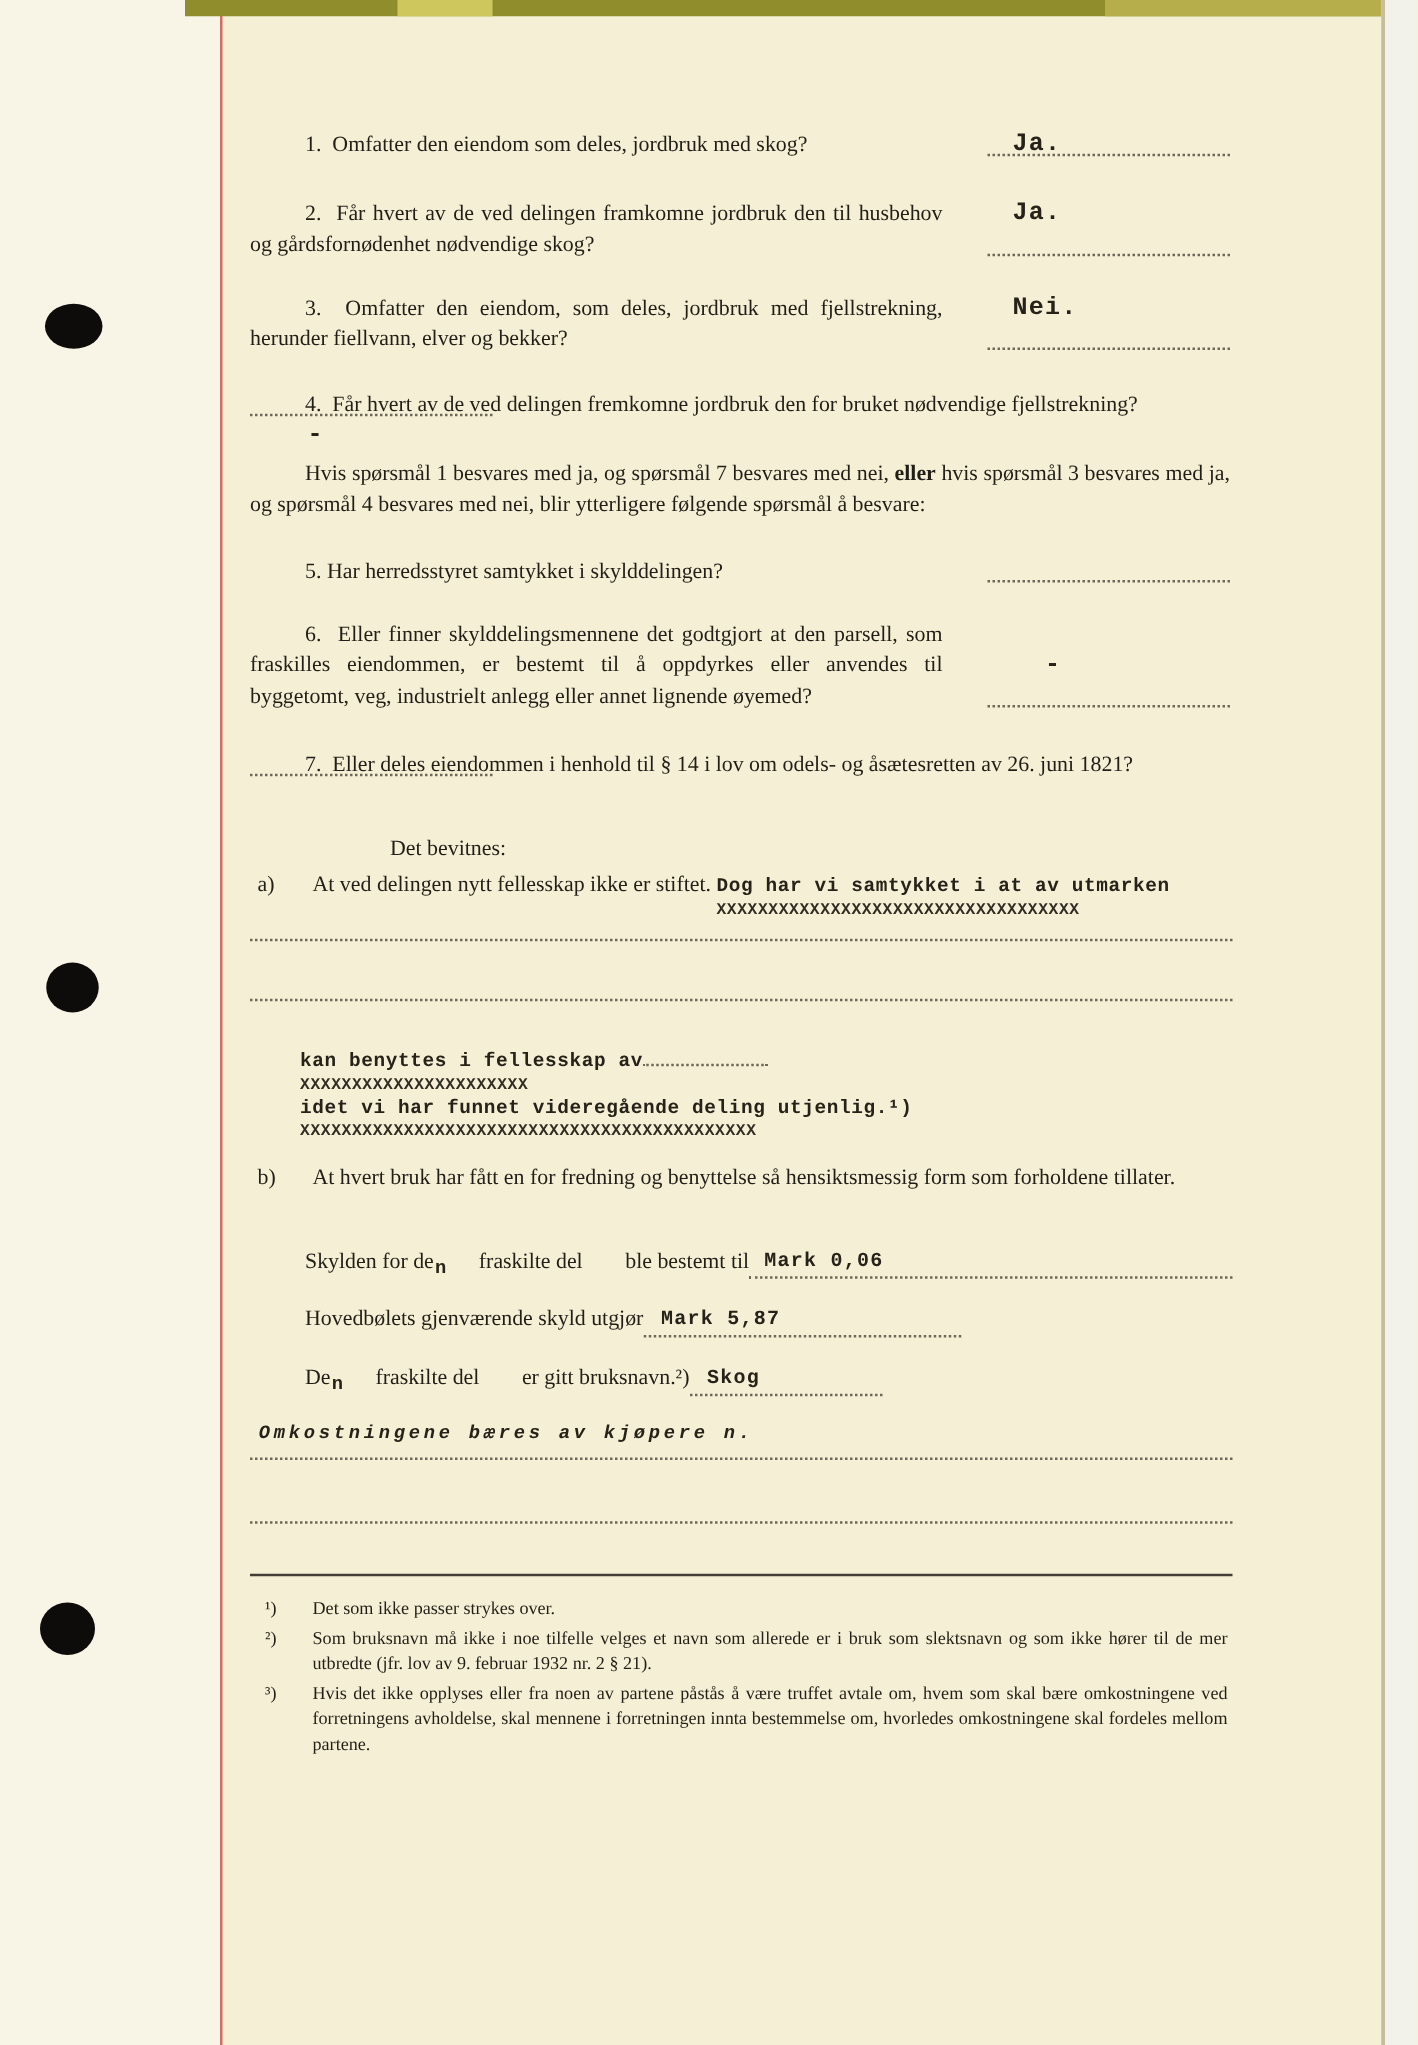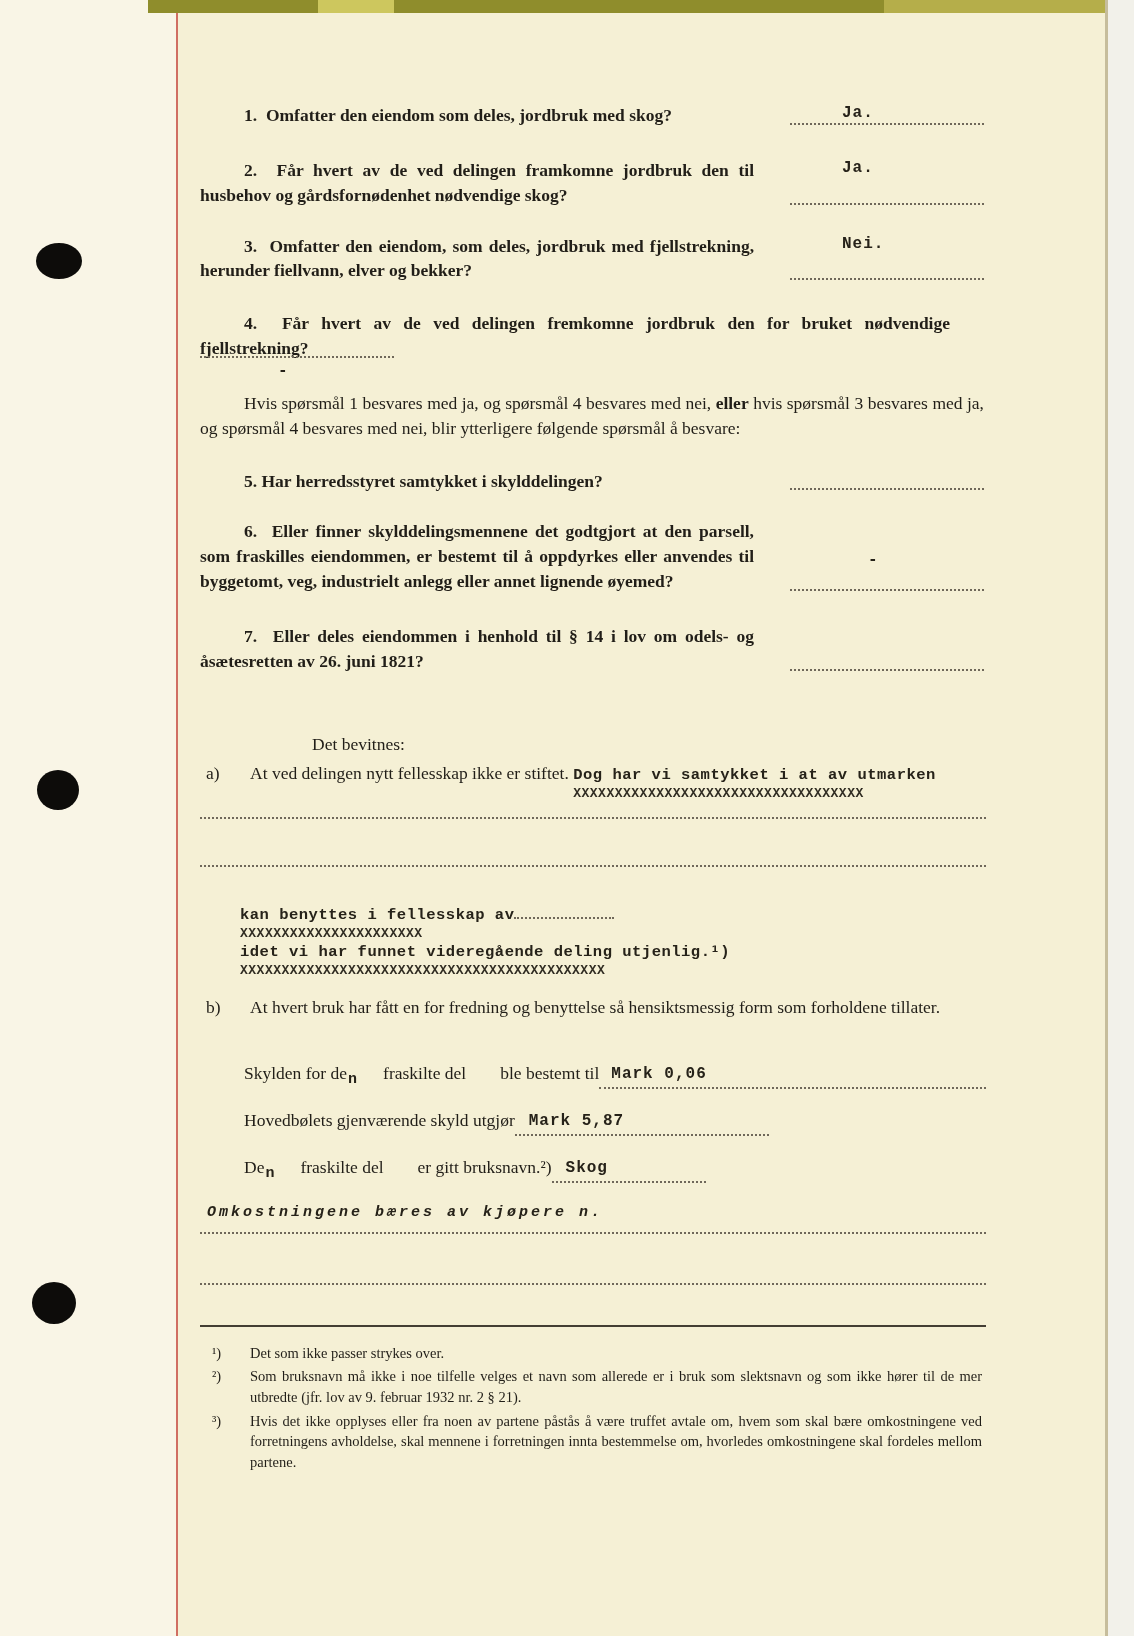--- a/index.html
+++ b/index.html
@@ -15,29 +15,29 @@
   .top-band-right{position:absolute;left:884px;top:0;width:222px;height:13px;background:#b5ae4a;}
   .page-edge{position:absolute;right:0;top:0;width:26px;height:1636px;background:#f2f1ea;border-left:3px solid #c6bd9c;}
   .hole{position:absolute;background:#0d0c0a;border-radius:50%;}
   .hole-1{left:36px;top:243px;width:46px;height:36px;}
   .hole-2{left:37px;top:770px;width:42px;height:40px;}
   .hole-3{left:32px;top:1282px;width:44px;height:42px;}
 
   .content{position:absolute;left:200px;top:0;width:786px;padding-top:103px;font-size:17.5px;line-height:1.42;}
 
   .q{display:flex;}
-  .q-main{flex:1;text-align:justify;text-indent:44px;padding-right:36px;font-weight:bold;}
+  .q-main{flex:1;text-align:justify;text-indent:44px;padding-right:36px;}
   .q-ans{width:196px;flex:none;position:relative;}
   .dots{position:absolute;left:0;right:2px;bottom:3px;border-bottom:2px dotted #6f685a;}
   .tw{font-family:"Liberation Mono","DejaVu Sans Mono",monospace;font-weight:bold;color:#262219;}
-  .ans{position:absolute;top:-1px;left:20px;font-size:16px;letter-spacing:1px;white-space:nowrap;margin-left:32px;}
+  .ans{position:absolute;top:-1px;left:20px;font-size:20px;letter-spacing:1px;white-space:nowrap;}
   .ans-mid .ans{left:46px;}
   .ans-bottom .ans{top:auto;bottom:22px;}
   .q1{margin-bottom:30px;}.q2{margin-bottom:26px;}.q3{margin-bottom:28px;}.q4{margin-bottom:30px;flex-direction:column;}
-  .q5{margin-bottom:26px;}.q6{margin-bottom:30px;}.q7{margin-bottom:58px;}
+  .q5{margin-bottom:26px;}.q6{margin-bottom:30px;}.q7{margin-bottom:42px;flex-direction:column;}
   .intro{text-indent:44px;text-align:justify;margin-bottom:28px;padding-right:2px;}
 
   .bevitnes{margin-left:112px;margin-bottom:4px;}
   .lettered{display:flex;margin-bottom:30px;}
   .let-marker{width:44px;flex:none;padding-left:6px;}
   .let-body{flex:1;text-align:justify;}
   .overstrike{position:relative;display:inline-block;vertical-align:baseline;}
   .ot-text{font-size:15.5px;letter-spacing:.5px;white-space:nowrap;}
   .ot-x{position:absolute;left:0;top:24px;font-size:13px;letter-spacing:.5px;opacity:.95;white-space:nowrap;}
   .dot-full{border-bottom:2px dotted #6f685a;height:1px;}
@@ -107,21 +107,21 @@
   </div>
 
   <div class="q q4">
     <div class="q-main"><span>4.</span>&nbsp;&nbsp;<span>Får hvert av de ved delingen fremkomne jordbruk den for bruket nødvendige fjellstrekning?</span></div>
     <div class="q-ans ans-mid">
       <span class="tw ans">-</span>
       <span class="dots"></span>
     </div>
   </div>
 
-  <div class="intro"><span>Hvis spørsmål 1 besvares med ja, og spørsmål 4 besvares med nei, </span><b>eller</b><span> hvis spørsmål 3 besvares med ja, og spørsmål 4 besvares med nei, blir ytterligere følgende spørsmål å besvare:</span></div>
+  <div class="intro"><span>Hvis spørsmål 1 besvares med ja, og spørsmål 7 besvares med nei, </span><b>eller</b><span> hvis spørsmål 3 besvares med ja, og spørsmål 4 besvares med nei, blir ytterligere følgende spørsmål å besvare:</span></div>
 
   <div class="q q5">
     <div class="q-main"><span>5.</span>&nbsp;<span>Har herredsstyret samtykket i skylddelingen?</span></div>
     <div class="q-ans">
       <span class="dots"></span>
     </div>
   </div>
 
   <div class="q q6">
     <div class="q-main"><span>6.</span>&nbsp;&nbsp;<span>Eller finner skylddelingsmennene det godtgjort at den parsell, som fraskilles eiendommen, er bestemt til å oppdyrkes eller anvendes til byggetomt, veg, industrielt anlegg eller annet lignende øyemed?</span></div>

